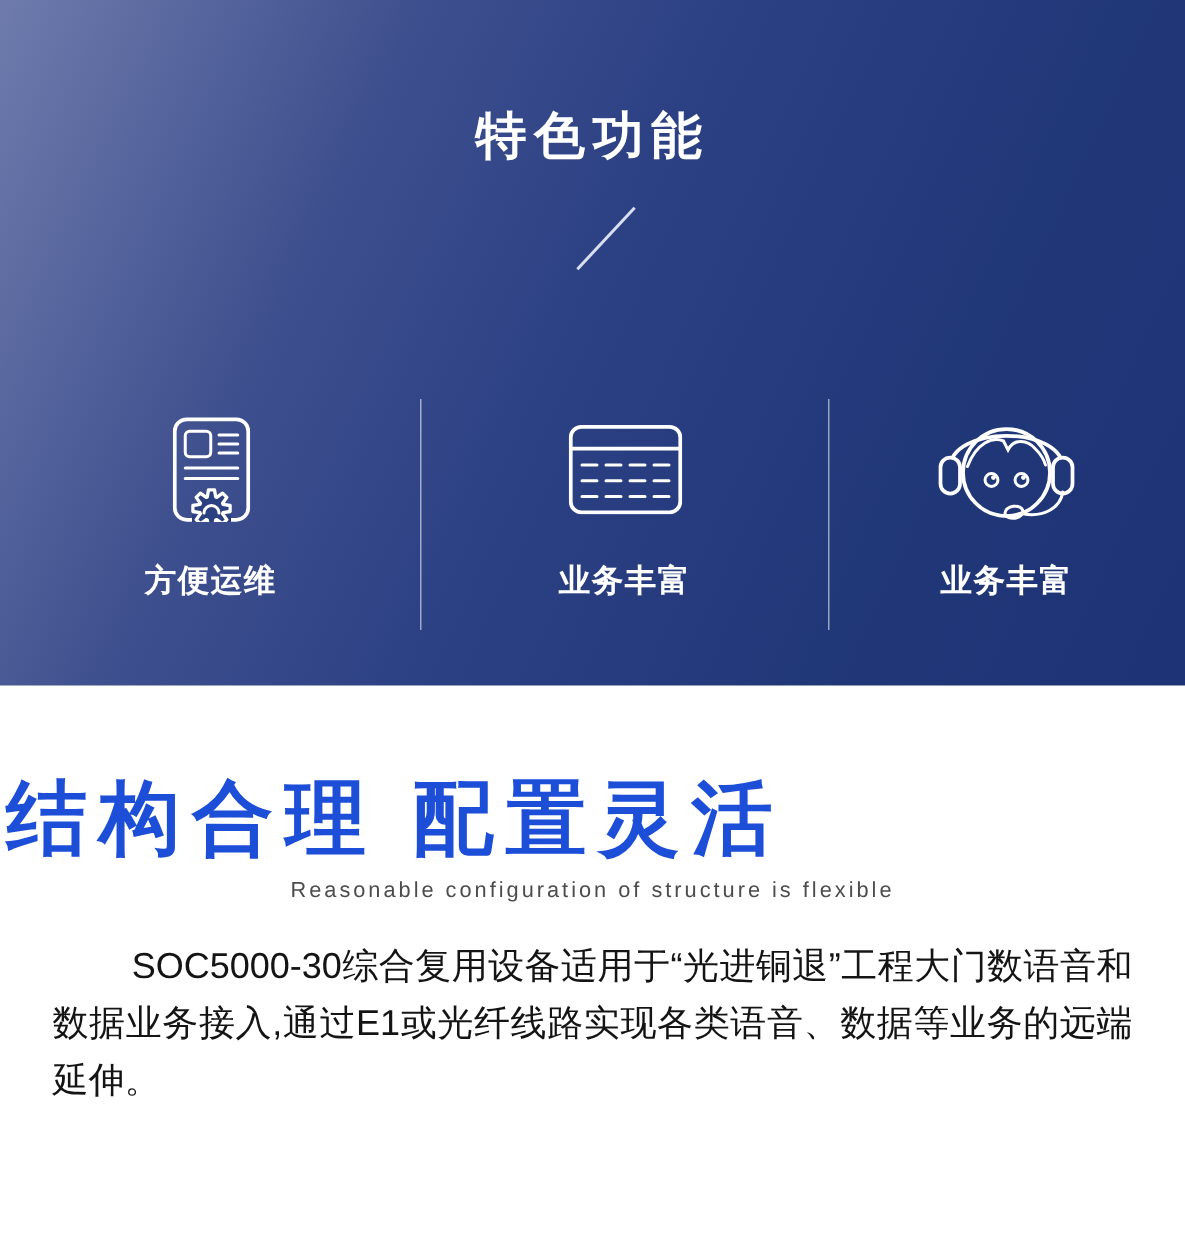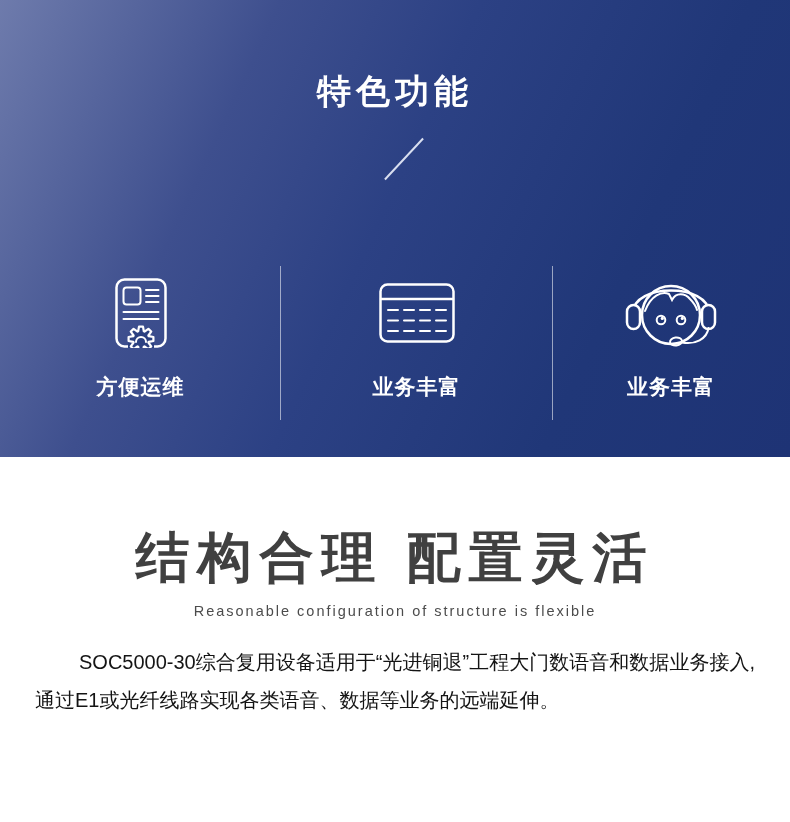--- a/index.html
+++ b/index.html
@@ -30,30 +30,30 @@
   .feature-label{
     margin-top:10px;color:#ffffff;font-size:21px;font-weight:bold;letter-spacing:1px;
   }
   .vdiv{
     position:absolute;top:3px;width:1px;height:154px;background:rgba(255,255,255,0.55);
   }
   .vdiv.d1{left:280px;}
   .vdiv.d2{left:552px;}
   .content{padding-top:54px;}
   .content-heading{
-    margin:15px;text-align:center;color:#404040;
+    margin:4px;color:#1d4ed8;
     font-size:54px;font-weight:bold;letter-spacing:8px;line-height:62px;
   }
   .content-subheading{
     margin-top:9px;text-align:center;color:#4c4c4c;
     font-size:14.5px;letter-spacing:2px;
   }
   .content-body{width:720px;margin:24px auto 0 auto;}
   .content-body p{
-    margin:0;color:#141414;font-size:20px;line-height:38px;
+    margin:0;color:#141414;font-size:24px;line-height:38px;
     text-align:justify;text-indent:2.2em;
   }
   svg .st{fill:none;stroke:#ffffff;stroke-width:2.5;stroke-linecap:round;stroke-linejoin:round;}
   svg .thin{fill:none;stroke:#ffffff;stroke-width:2;stroke-linecap:round;}
 </style>
 </head>
 <body>
 
 <div class="hero">
   <h1 class="hero-title">特色功能</h1>

